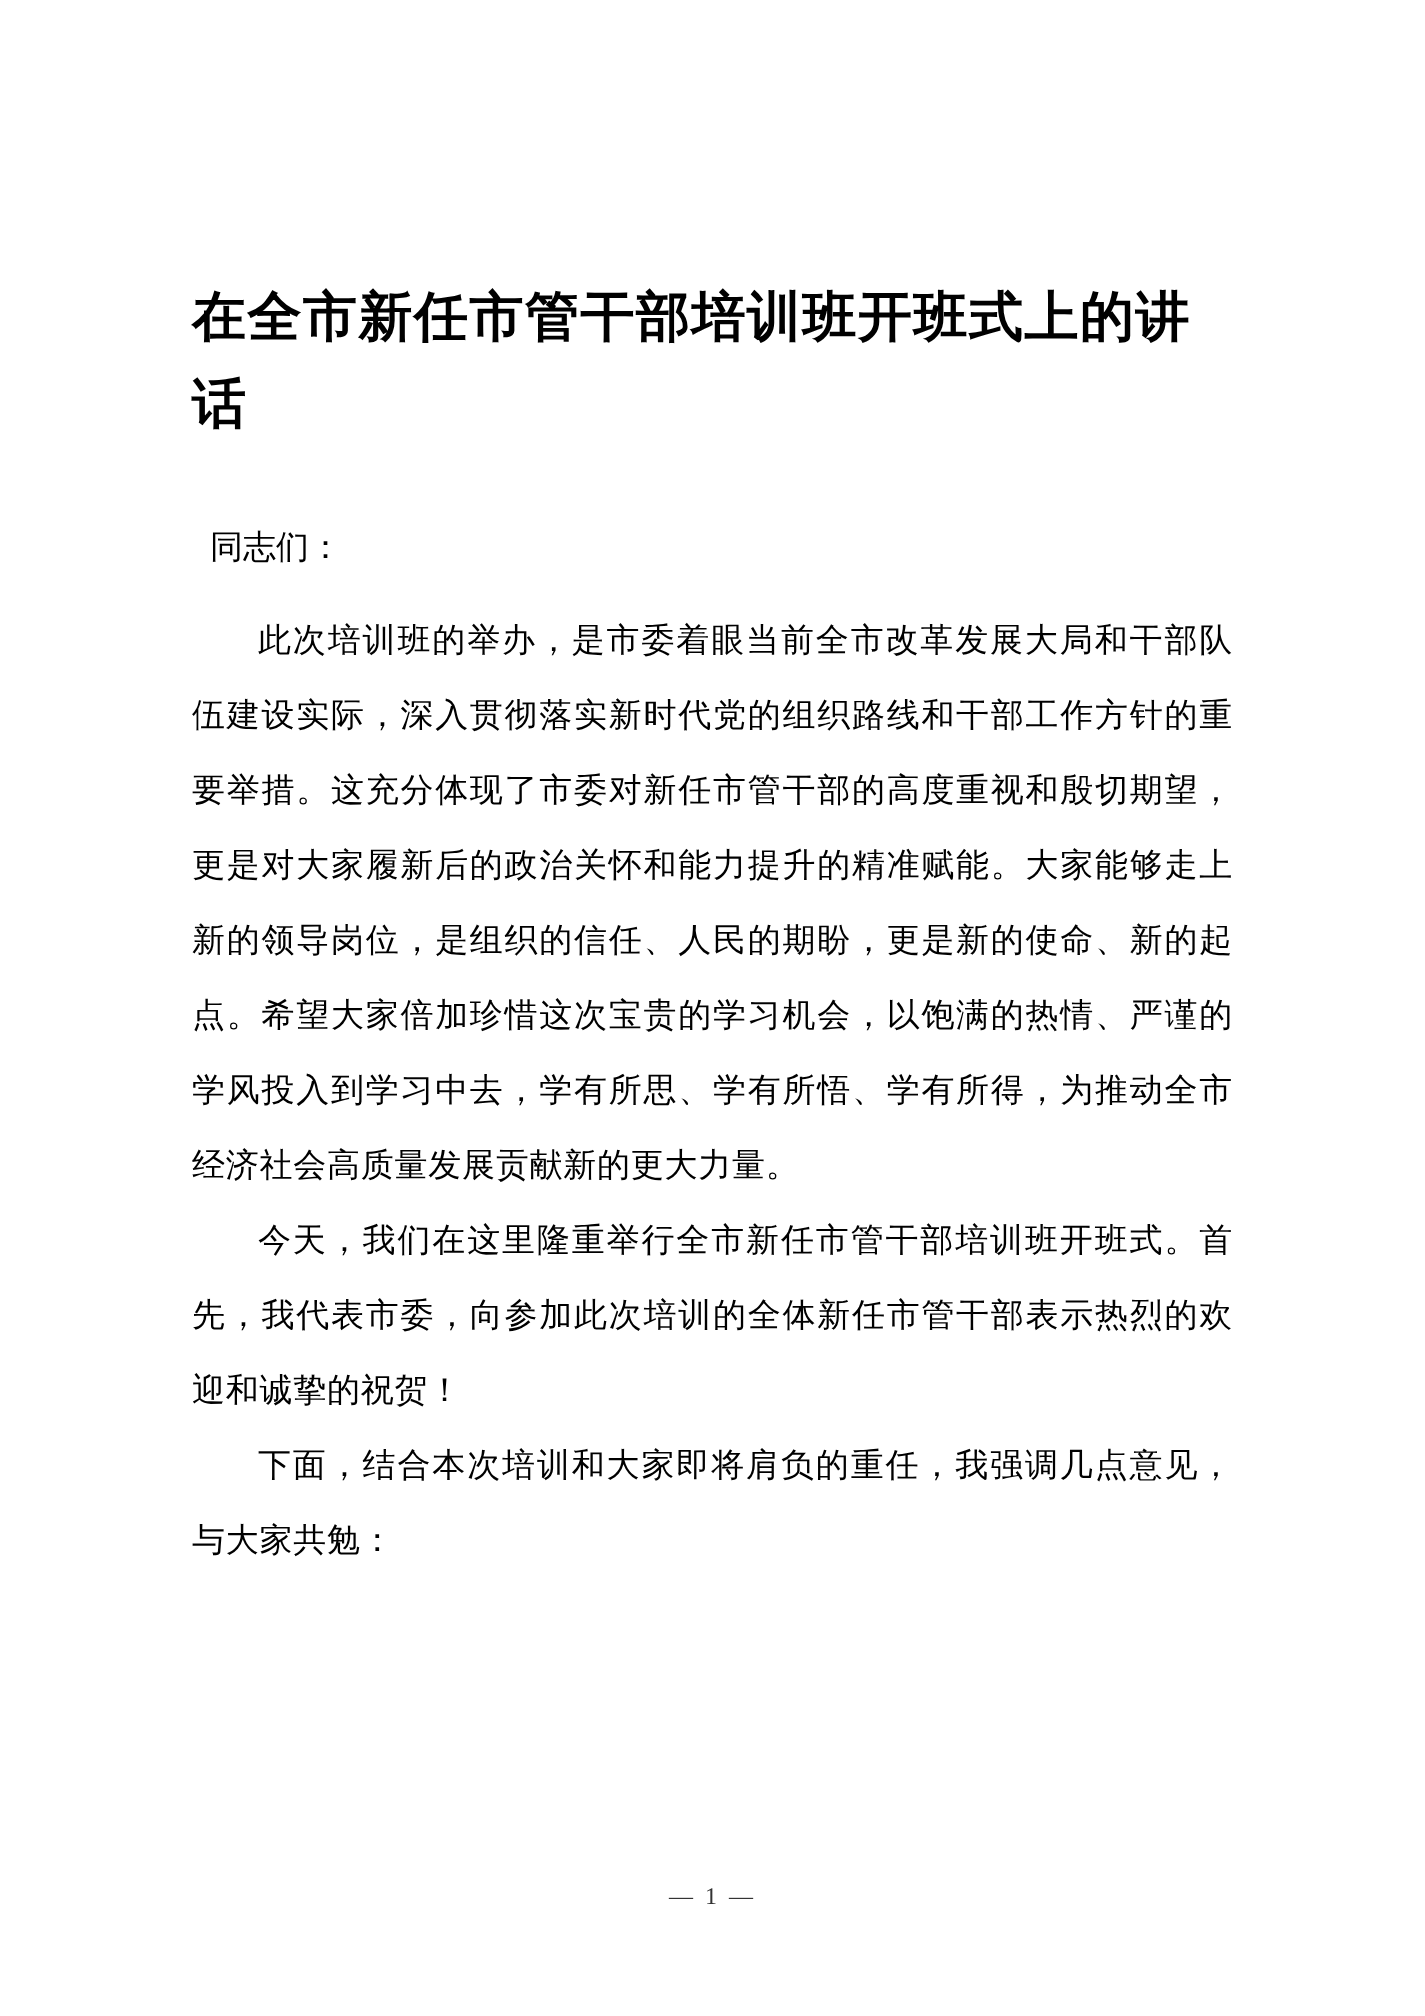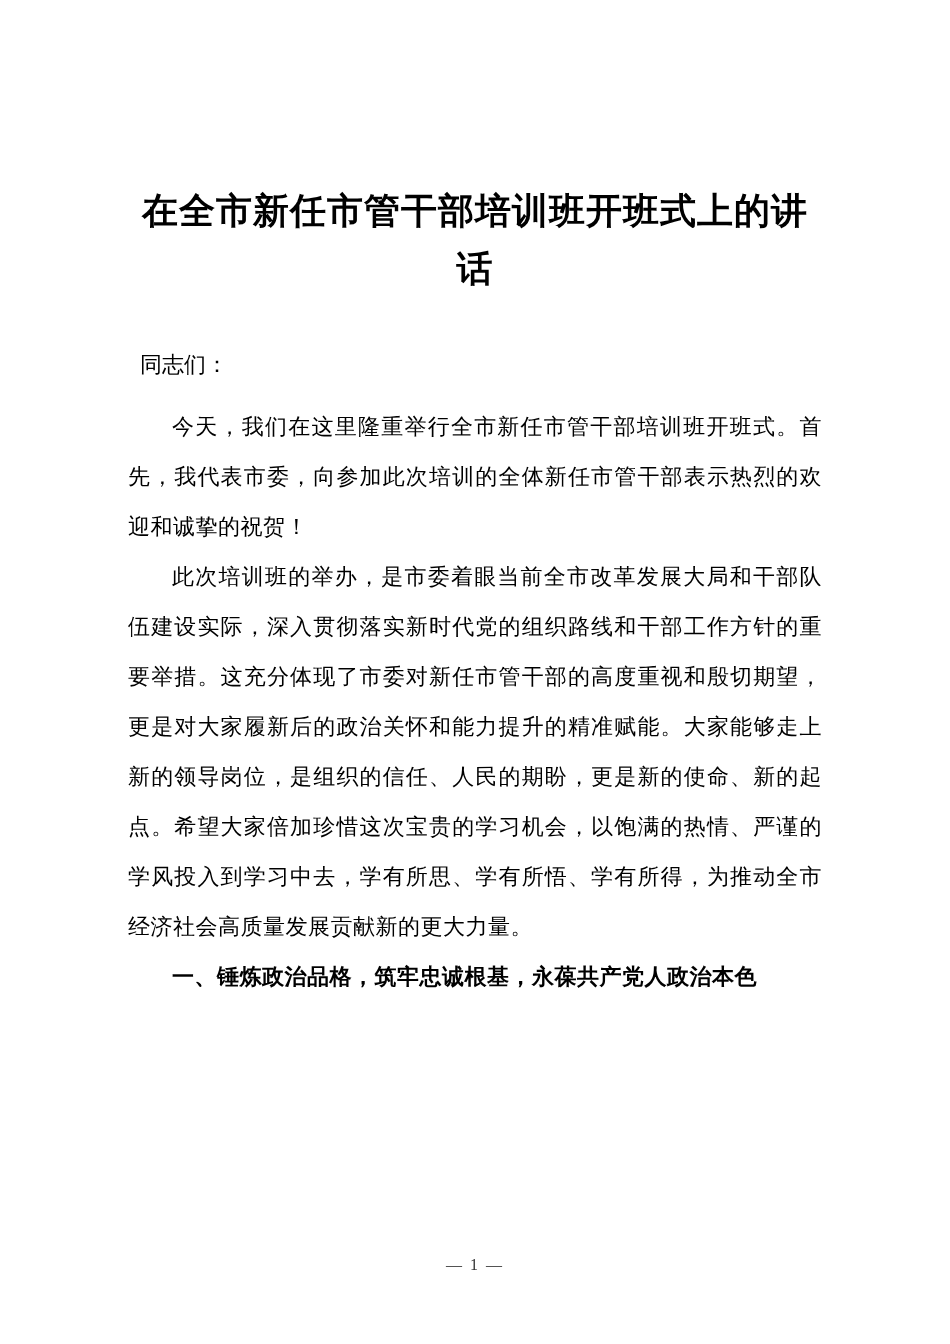--- a/index.html
+++ b/index.html
@@ -16,21 +16,21 @@
     box-sizing: border-box;
     padding: 182px 128px 0 128px;
     color: #000000;
     font-family: "Liberation Serif", "DejaVu Serif", serif;
     overflow: hidden;
   }
   .title {
     margin: 0 0 42px 0;
     font-size: 36px;
     font-weight: 700;
-    text-align: center;
+    text-align: left;
     line-height: 58px;
     letter-spacing: 1px;
     font-family: "Liberation Serif", "DejaVu Serif", serif;
   }
   .salutation {
     margin: 12px;
     font-size: 22px;
     line-height: 50px;
     text-align: justify;
   }
@@ -64,23 +64,23 @@
   }
 </style>
 </head>
 <body>
 
 <div class="page">
   <h1 class="title">在全市新任市管干部培训班开班式上的讲话</h1>
 
   <p class="salutation">同志们：</p>
 
+  <p class="para">此次培训班的举办，是市委着眼当前全市改革发展大局和干部队伍建设实际，深入贯彻落实新时代党的组织路线和干部工作方针的重要举措。这充分体现了市委对新任市管干部的高度重视和殷切期望，更是对大家履新后的政治关怀和能力提升的精准赋能。大家能够走上新的领导岗位，是组织的信任、人民的期盼，更是新的使命、新的起点。希望大家倍加珍惜这次宝贵的学习机会，以饱满的热情、严谨的学风投入到学习中去，学有所思、学有所悟、学有所得，为推动全市经济社会高质量发展贡献新的更大力量。</p>
+
   <p class="para">今天，我们在这里隆重举行全市新任市管干部培训班开班式。首先，我代表市委，向参加此次培训的全体新任市管干部表示热烈的欢迎和诚挚的祝贺！</p>
 
-  <p class="para">此次培训班的举办，是市委着眼当前全市改革发展大局和干部队伍建设实际，深入贯彻落实新时代党的组织路线和干部工作方针的重要举措。这充分体现了市委对新任市管干部的高度重视和殷切期望，更是对大家履新后的政治关怀和能力提升的精准赋能。大家能够走上新的领导岗位，是组织的信任、人民的期盼，更是新的使命、新的起点。希望大家倍加珍惜这次宝贵的学习机会，以饱满的热情、严谨的学风投入到学习中去，学有所思、学有所悟、学有所得，为推动全市经济社会高质量发展贡献新的更大力量。</p>
+  <p class="para">下面，结合本次培训和大家即将肩负的重任，我强调几点意见，与大家共勉：</p>
 
-
-  <p class="section-heading">一、锤炼政治品格，筑牢忠诚根基，永葆共产党人政治本色</p>
 
   <div class="footer">
     <span>— 1 —</span>
   </div>
 </div>
 
 </body></html>

